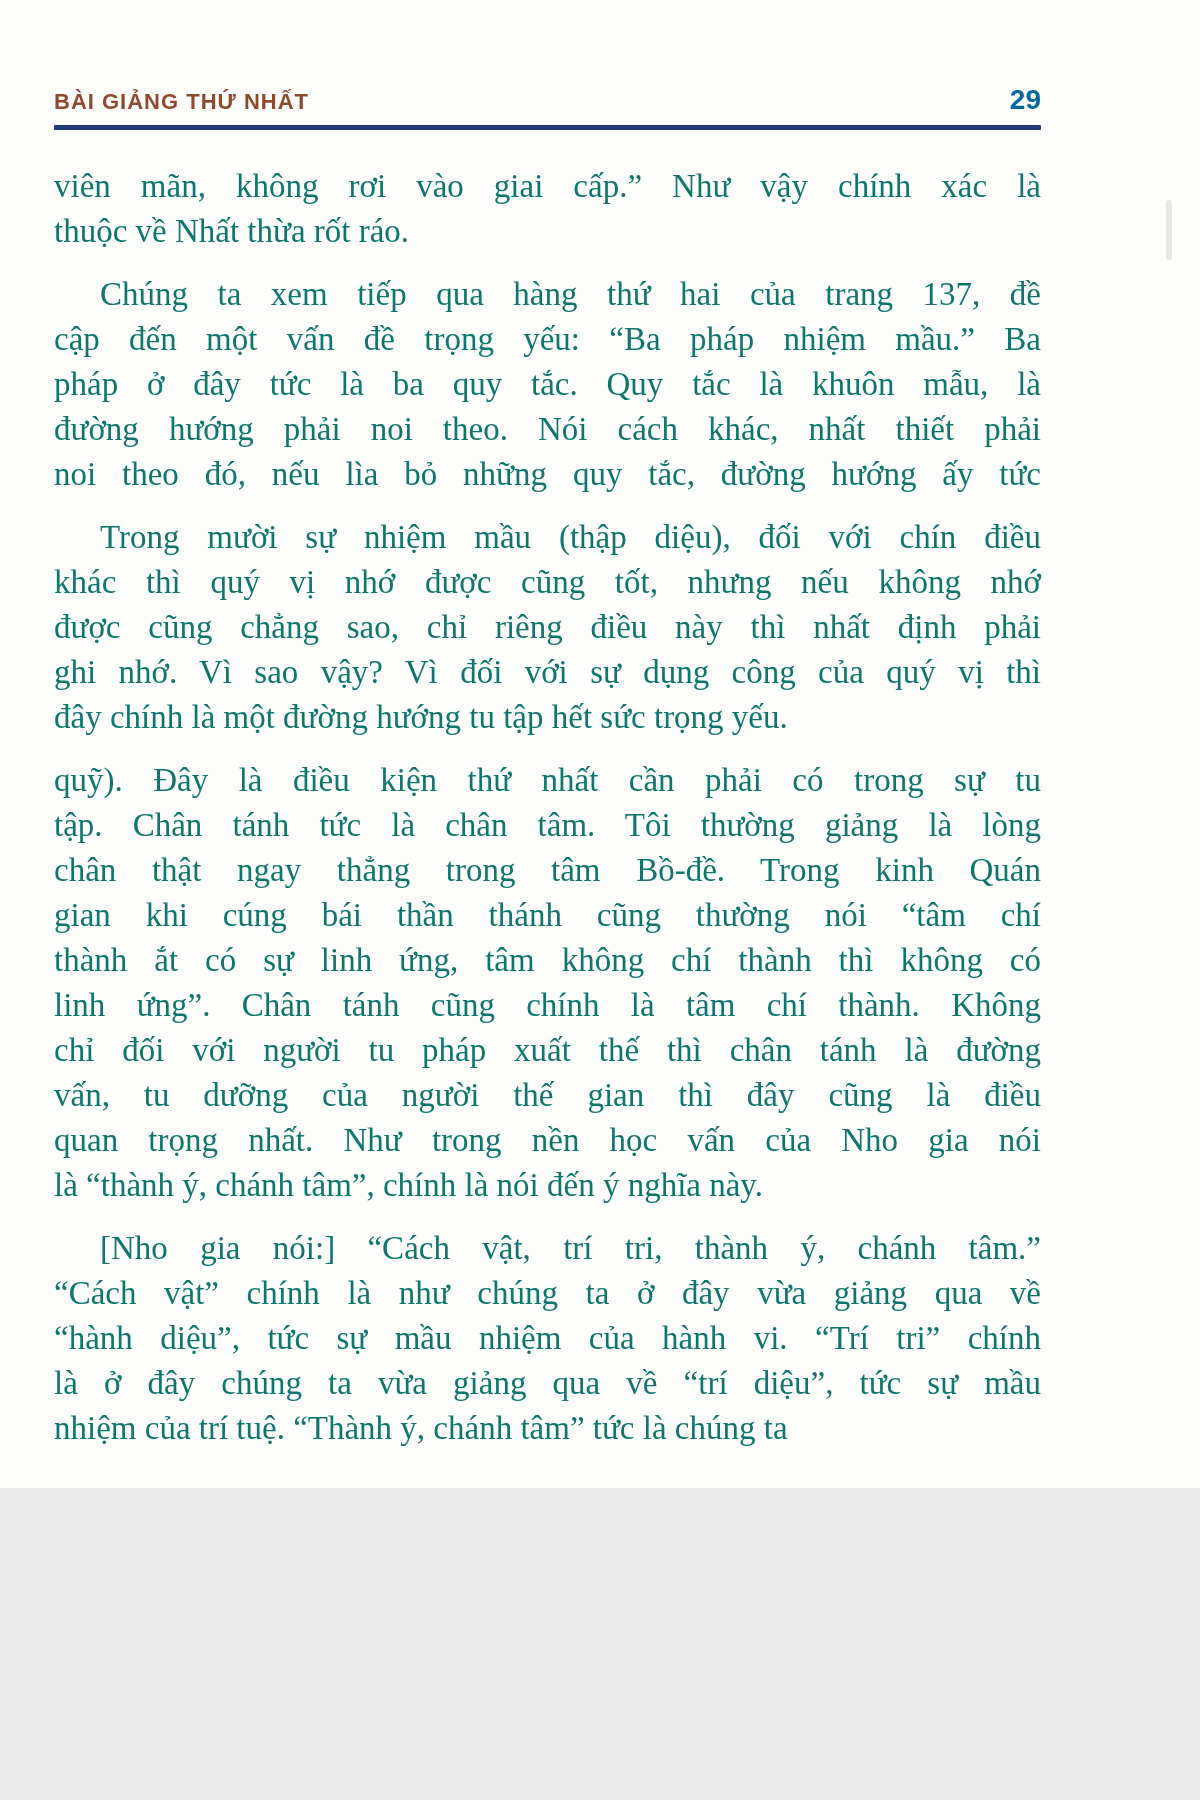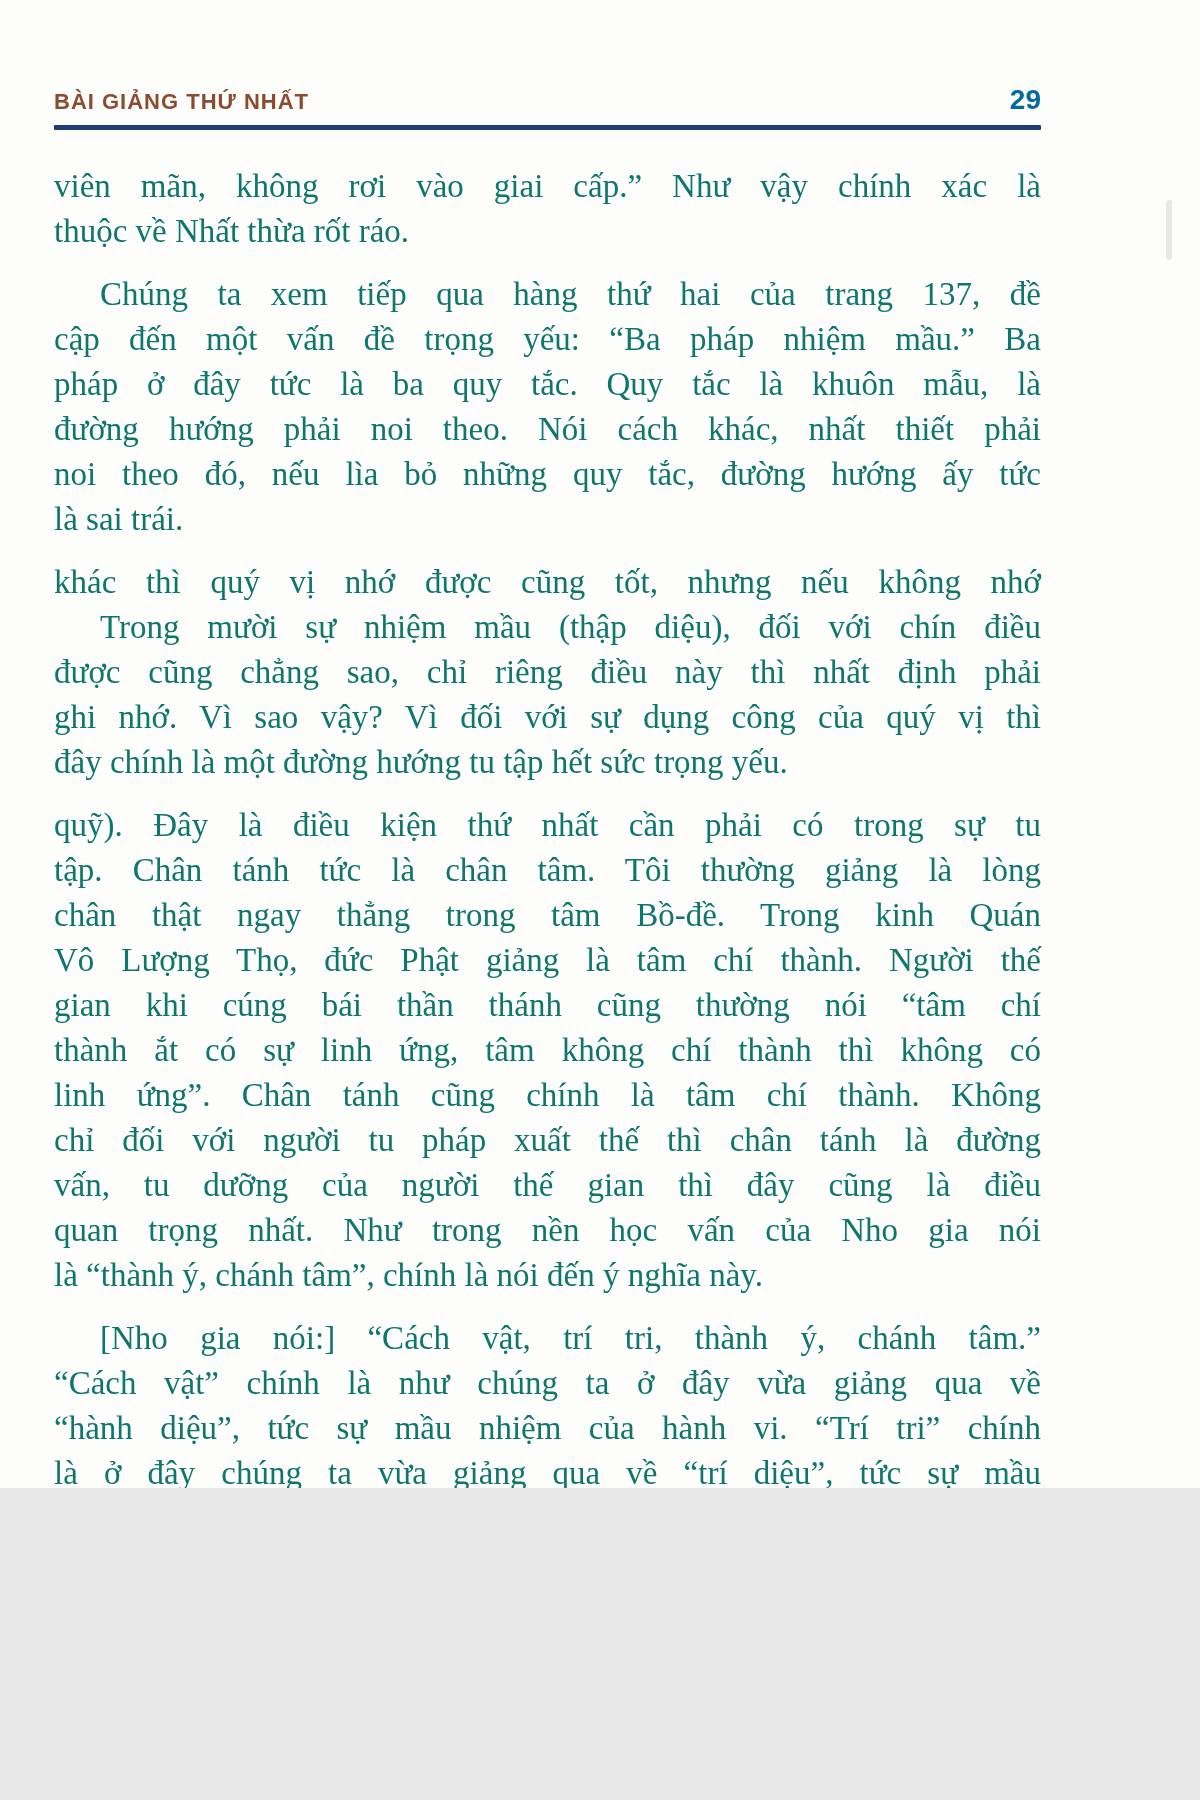--- a/index.html
+++ b/index.html
@@ -89,34 +89,32 @@
       <div class="para">
         <div class="line">viên mãn, không rơi vào giai cấp.” Như vậy chính xác là</div>
         <div class="line last">thuộc về Nhất thừa rốt ráo.</div>
       </div>
       <div class="para">
         <div class="line indent">Chúng ta xem tiếp qua hàng thứ hai của trang 137, đề</div>
         <div class="line">cập đến một vấn đề trọng yếu: “Ba pháp nhiệm mầu.” Ba</div>
         <div class="line">pháp ở đây tức là ba quy tắc. Quy tắc là khuôn mẫu, là</div>
         <div class="line">đường hướng phải noi theo. Nói cách khác, nhất thiết phải</div>
         <div class="line">noi theo đó, nếu lìa bỏ những quy tắc, đường hướng ấy tức</div>
-        <div class="line last">là sai trái.</div>
       </div>
       <div class="para">
+        <div class="line indent">Trong mười sự nhiệm mầu (thập diệu), đối với chín điều</div>
         <div class="line">khác thì quý vị nhớ được cũng tốt, nhưng nếu không nhớ</div>
-        <div class="line indent">Trong mười sự nhiệm mầu (thập diệu), đối với chín điều</div>
         <div class="line">được cũng chẳng sao, chỉ riêng điều này thì nhất định phải</div>
         <div class="line">ghi nhớ. Vì sao vậy? Vì đối với sự dụng công của quý vị thì</div>
         <div class="line last">đây chính là một đường hướng tu tập hết sức trọng yếu.</div>
       </div>
       <div class="para">
         <div class="line">quỹ). Đây là điều kiện thứ nhất cần phải có trong sự tu</div>
         <div class="line">tập. Chân tánh tức là chân tâm. Tôi thường giảng là lòng</div>
         <div class="line">chân thật ngay thẳng trong tâm Bồ-đề. Trong kinh Quán</div>
-        <div class="line">Vô Lượng Thọ, đức Phật giảng là tâm chí thành. Người thế</div>
         <div class="line">gian khi cúng bái thần thánh cũng thường nói “tâm chí</div>
         <div class="line">thành ắt có sự linh ứng, tâm không chí thành thì không có</div>
         <div class="line">linh ứng”. Chân tánh cũng chính là tâm chí thành. Không</div>
         <div class="line">chỉ đối với người tu pháp xuất thế thì chân tánh là đường</div>
         <div class="line">vấn, tu dưỡng của người thế gian thì đây cũng là điều</div>
         <div class="line">quan trọng nhất. Như trong nền học vấn của Nho gia nói</div>
         <div class="line last">là “thành ý, chánh tâm”, chính là nói đến ý nghĩa này.</div>
       </div>
       <div class="para">
         <div class="line indent">[Nho gia nói:] “Cách vật, trí tri, thành ý, chánh tâm.”</div>

